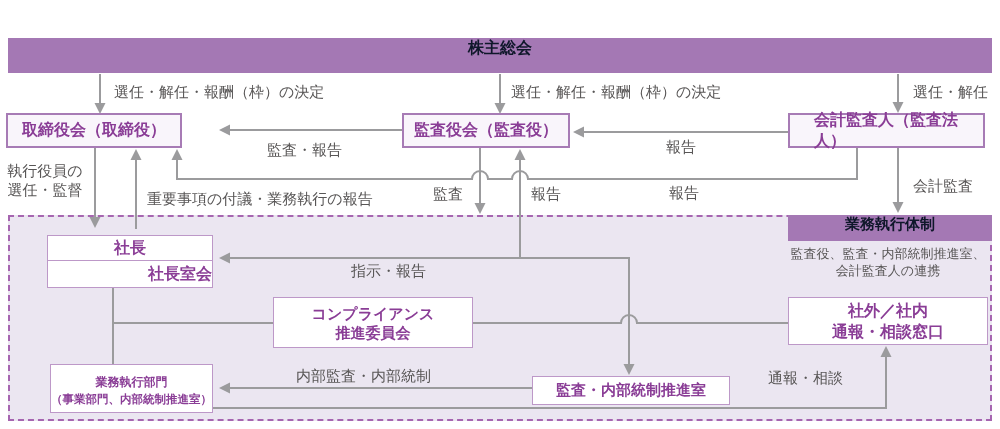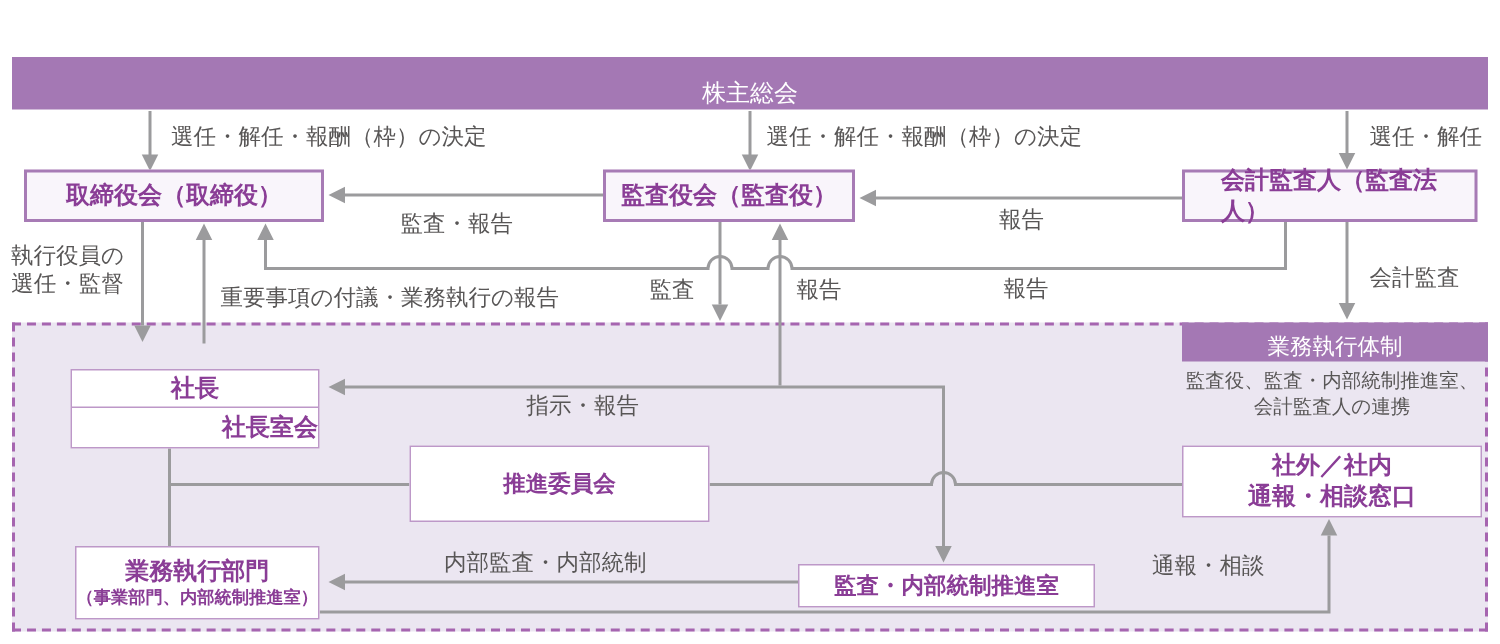--- a/index.html
+++ b/index.html
@@ -4,22 +4,22 @@
 <style>
   html,body{margin:0;padding:0;background:#ffffff;}
   #canvas{
     position:relative;width:1000px;height:429px;
     font-family:"Liberation Sans","DejaVu Sans",sans-serif;
     background:#ffffff;overflow:hidden;
   }
   .abs{position:absolute;box-sizing:border-box;}
   
   .pbar{
-    background:#a478b4;color:#ffffff;font-weight:normal;
-    display:flex;align-items:flex-end;justify-content:center;
+    background:#a478b4;color:#0f172a;font-weight:bold;
+    display:flex;align-items:flex-start;justify-content:center;
     z-index:3;
   }
   
   .orgbox{
     background:#f9f5fb;border:2px solid #a77bb5;color:#8a3d96;
     font-weight:bold;font-size:16px;
     display:flex;align-items:center;justify-content:center;
     z-index:2;
   }
   
@@ -87,21 +87,21 @@
   </svg>
 
   <div class="abs pbar" style="left:8px;top:38px;width:984px;height:35px;font-size:16px;">
     <span>株主総会</span>
   </div>
 
   <div class="abs lbl" style="left:114px;top:84px;">選任・解任・報酬（枠）の決定</div>
   <div class="abs lbl" style="left:511px;top:84px;">選任・解任・報酬（枠）の決定</div>
   <div class="abs lbl" style="left:913px;top:84px;">選任・解任</div>
 
-  <div class="abs orgbox" style="left:16px;top:113px;width:200px;height:35px;">
+  <div class="abs orgbox" style="left:6px;top:113px;width:176px;height:35px;">
     <span>取締役会（取締役）</span>
   </div>
   <div class="abs orgbox" style="left:402px;top:113px;width:168px;height:35px;">
     <span>監査役会（監査役）</span>
   </div>
   <div class="abs orgbox" style="left:788px;top:113px;width:197px;height:35px;padding-left:24px;">
     <span>会計監査人（監査法人）</span>
   </div>
 
   <div class="abs lbl" style="left:267px;top:142px;">監査・報告</div>
@@ -117,35 +117,36 @@
   <div class="abs lbl" style="left:913px;top:178px;">会計監査</div>
 
   <div class="abs pbar" style="left:788px;top:215px;width:204px;height:26px;font-size:15px;">
     <span>業務執行体制</span>
   </div>
   <div class="abs lbl" style="left:780px;top:245px;width:216px;text-align:center;font-size:13px;line-height:17px;white-space:normal;">
     <div>監査役、監査・内部統制推進室、</div>
     <div>会計監査人の連携</div>
   </div>
 
-  <div class="abs inbox" style="left:47px;top:246px;width:166px;height:53px;padding:0;justify-content:stretch;">
+  <div class="abs inbox" style="left:47px;top:235px;width:166px;height:53px;padding:0;justify-content:stretch;">
     <div class="cell-divider" style="width:100%;height:24px;display:flex;align-items:center;justify-content:center;font-size:16px;">
       <span>社長</span>
     </div>
     <div style="width:100%;flex:1;display:flex;align-items:center;justify-content:flex-end;font-size:16px;">
       <span>社長室会</span>
     </div>
   </div>
 
   <div class="abs inbox" style="left:273px;top:297px;width:200px;height:51px;font-size:15px;line-height:19px;">
+    <div>コンプライアンス</div>
     <div>推進委員会</div>
   </div>
 
   <div class="abs inbox" style="left:50px;top:364px;width:163px;height:49px;">
-    <div style="font-size:16px;line-height:20px;">業務執行部門</div>
+    <div style="font-size:12px;line-height:20px;">業務執行部門</div>
     <div style="font-size:11.5px;line-height:14px;">（事業部門、内部統制推進室）</div>
   </div>
 
   <div class="abs inbox" style="left:532px;top:376px;width:198px;height:29px;font-size:15px;">
     <span>監査・内部統制推進室</span>
   </div>
 
   <div class="abs inbox" style="left:788px;top:297px;width:200px;height:48px;font-size:16px;line-height:21px;">
     <div>社外／社内</div>
     <div>通報・相談窓口</div>

